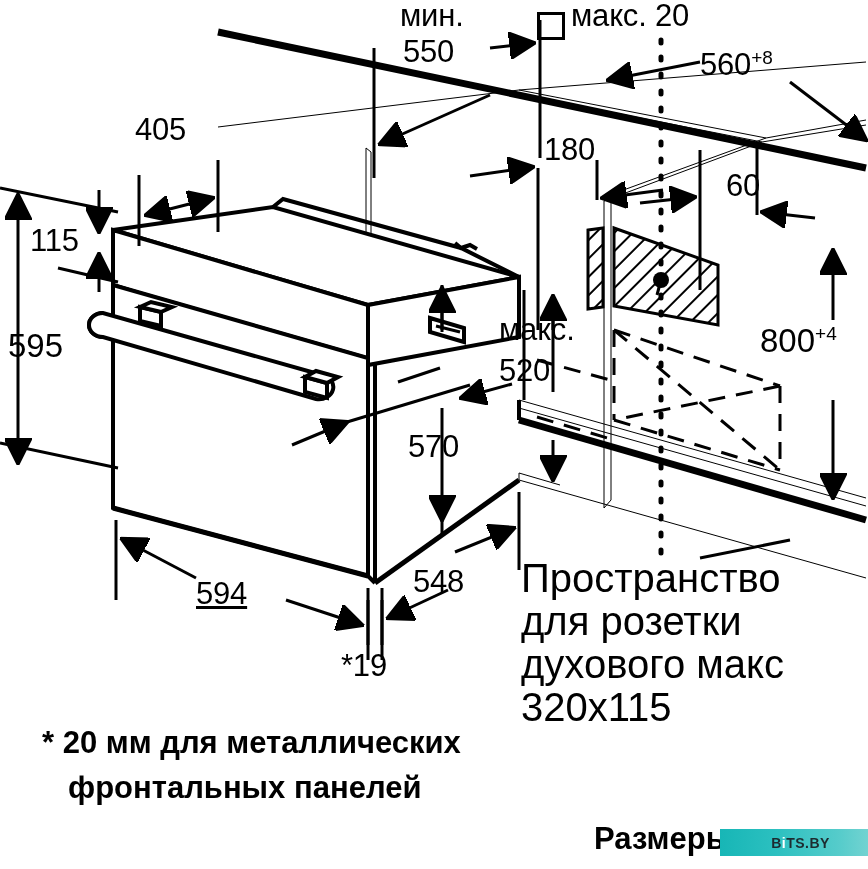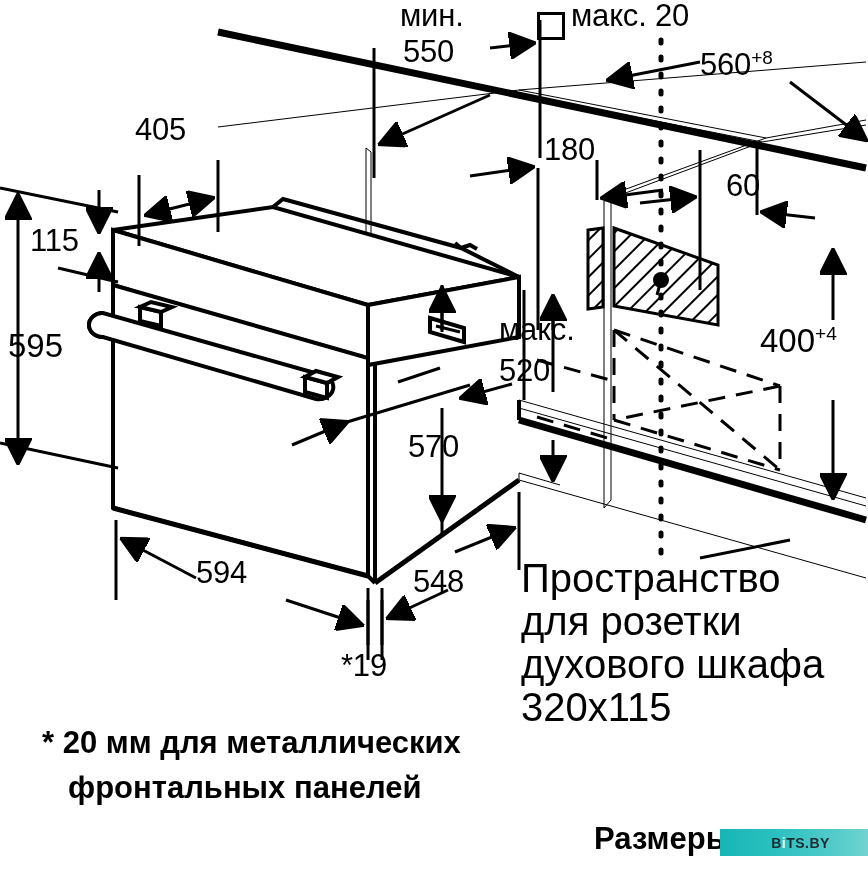--- a/index.html
+++ b/index.html
@@ -200,37 +200,37 @@
 <div class="txt dim" style="left:135px;top:114px;">405</div>
 
 <div class="txt dim" style="left:30px;top:225px;">115</div>
 
 <div class="txt dimbig" style="left:8px;top:329px;">595</div>
 
 <div class="txt dim" style="left:544px;top:134px;">180</div>
 
 <div class="txt dim" style="left:726px;top:170px;">60</div>
 
-<div class="txt dimbig" style="left:760px;top:324px;"><span>400</span><span class="sup">+4</span></div>
+<div class="txt dimbig" style="left:760px;top:324px;"><span>800</span><span class="sup">+4</span></div>
 
 <div class="txt dim" style="left:499px;top:314px;">макс.</div>
 <div class="txt dim" style="left:499px;top:355px;">520</div>
 
 <div class="txt dim" style="left:408px;top:431px;">570</div>
 
 
-<div class="txt dim" style="left:196px;top:557px;">594</div>
+<div class="txt dim" style="left:196px;top:578px;text-decoration:underline;">594</div>
 
 <div class="txt dim" style="left:413px;top:566px;">548</div>
 
 <div class="txt dim" style="left:341px;top:650px;">*19</div>
 
 <div class="txt body" style="left:521px;top:558px;">Пространство</div>
 <div class="txt body" style="left:521px;top:601px;">для розетки</div>
-<div class="txt body" style="left:521px;top:644px;">духового шкафа</div>
+<div class="txt body" style="left:521px;top:644px;">духового макс</div>
 <div class="txt body" style="left:521px;top:687px;">320x115</div>
 
 <div class="txt foot" style="left:42px;top:727px;">* 20 мм для металлических</div>
 <div class="txt foot" style="left:68px;top:772px;">фронтальных панелей</div>
 
 <div class="txt foot" style="left:594px;top:823px;">Размеры в мм</div>
 
 <div id="wm">
   <span>B<i>i</i>TS.BY</span>
 </div>

